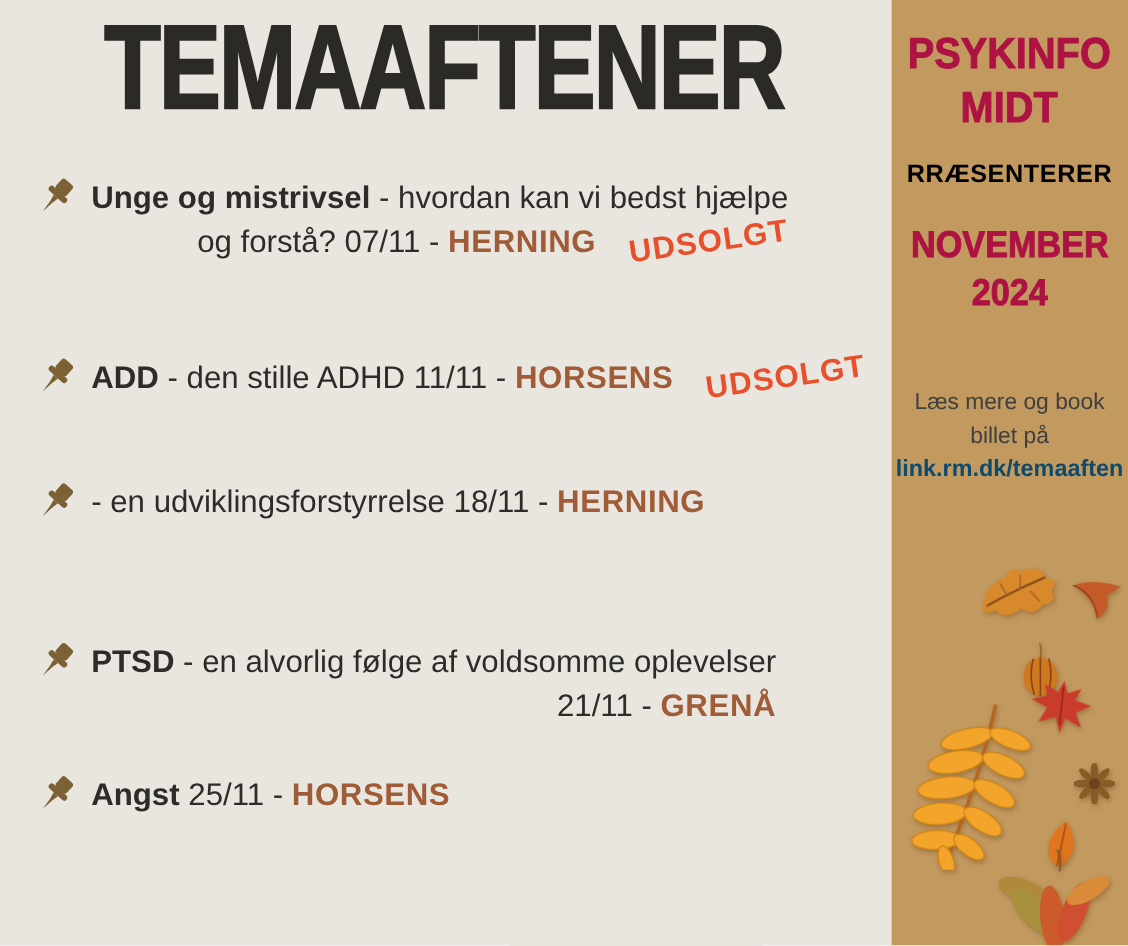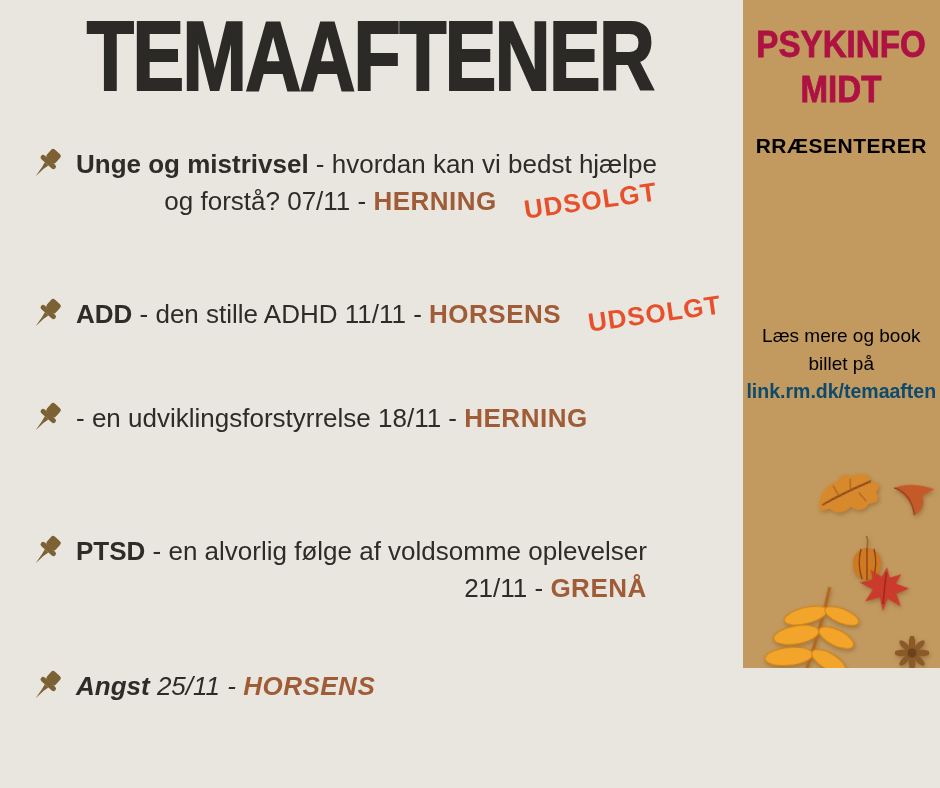--- a/index.html
+++ b/index.html
@@ -15,27 +15,27 @@
   .event{position:absolute;left:28px;display:flex;align-items:flex-start;}
   .pin{flex:0 0 auto;margin-right:10px;margin-top:0;}
   .etext{margin:0;font-size:26px;line-height:37px;color:#2d2c28;font-weight:400;text-align:right;}
   .eline{display:block;white-space:nowrap;}
   .b{font-weight:700;}
   .loc{font-weight:700;color:#a05c37;letter-spacing:0.5px;}
   .soldout{display:inline-block;font-weight:700;color:#e8502b;font-size:26px;letter-spacing:1px;
            transform:rotate(-8deg) translateY(9px);transform-origin:left center;margin-left:26px;}
 
   
-  .sidebar{position:relative;width:200px;height:668px;background:#c2995f;overflow:hidden;}
+  .sidebar{position:relative;width:200px;height:788px;background:#c2995f;overflow:hidden;}
   .sb-center{position:absolute;left:0;right:0;text-align:center;}
   .sb-brand{top:22px;color:#ad1243;font-size:36px;font-weight:700;line-height:45px;-webkit-text-stroke:0.8px #ad1243;}
   .sb-brand .squeeze,.sb-month .squeeze{display:inline-block;transform:scaleX(0.92);transform-origin:50% 50%;}
   .sb-presents{top:134px;color:#000000;font-size:21px;font-weight:600;letter-spacing:0.5px;}
   .sb-month{top:184px;color:#ad1243;font-size:31px;font-weight:700;line-height:40px;-webkit-text-stroke:0.8px #ad1243;}
-  .sb-info{top:322px;color:#000000;font-size:19px;font-weight:500;line-height:28px;}
+  .sb-info{top:322px;color:#404040;font-size:19px;font-weight:500;line-height:28px;}
   .sb-link{top:380px;color:#0c4a6e;font-size:19.5px;font-weight:600;cursor:pointer;}
 
   .leaf{position:absolute;filter:drop-shadow(1px 2px 2px rgba(90,50,10,0.35));}
 </style>
 </head>
 <body>
 
 <div class="poster">
 
   <div class="main">
@@ -90,40 +90,44 @@
           <rect x="6" y="8.2" width="12" height="3.2" rx="1.6"></rect>
           <path d="M10.5,11.4 L13.5,11.4 L12.7,15.2 L12.05,21.8 L11.3,15.2 Z"></path>
         </g>
       </svg>
       <p class="etext">
         <span class="eline"><span class="b">PTSD</span><span> - en alvorlig følge af voldsomme oplevelser</span></span>
         <span class="eline"><span>21/11 - </span><span class="loc">GRENÅ</span></span>
       </p>
     </div>
 
-    <div class="event" style="top:668px;font-style:italic;">
+    <div class="event" style="top:644px;">
       <svg class="pin" viewBox="0 0 24 24" width="38" height="38">
         <g transform="rotate(42 12 11)" fill="#7b6133">
           <rect x="8.2" y="1.2" width="7.6" height="7.2" rx="1.6"></rect>
           <rect x="6" y="8.2" width="12" height="3.2" rx="1.6"></rect>
           <path d="M10.5,11.4 L13.5,11.4 L12.7,15.2 L12.05,21.8 L11.3,15.2 Z"></path>
         </g>
       </svg>
       <p class="etext">
         <span class="eline"><span class="b">Angst</span><span> 25/11 - </span><span class="loc">HORSENS</span></span>
       </p>
     </div>
   </div>
 
   <aside class="sidebar">
     <div class="sb-center sb-brand">
       <span class="squeeze">PSYKINFO</span><br>
       <span class="squeeze">MIDT</span>
     </div>
     <div class="sb-center sb-presents">RRÆSENTERER</div>
+    <div class="sb-center sb-month">
+      <span class="squeeze">NOVEMBER</span><br>
+      <span class="squeeze">2024</span>
+    </div>
     <div class="sb-center sb-info">
       <span>Læs mere og book</span><br>
       <span>billet på</span>
     </div>
     <div class="sb-center sb-link">link.rm.dk/temaaften</div>
 
     <svg class="leaf" style="left:70px;top:468px;transform:rotate(-10deg);" width="74" height="54" viewBox="0 0 74 54">
       <path d="M5,32 Q9,14 28,11 Q33,2 41,9 Q58,5 60,17 Q72,21 63,29 Q68,40 54,39 Q45,48 36,39 Q22,47 15,37 Q2,40 5,32 Z" fill="#d8892b"></path>
       <path d="M8,32 Q30,24 60,17" stroke="#8a4b1e" stroke-width="1.8" fill="none"></path>
       <path d="M22,15 L26,26 M40,11 L38,23 M52,36 L46,26" stroke="#a8611f" stroke-width="1.2" fill="none"></path>

